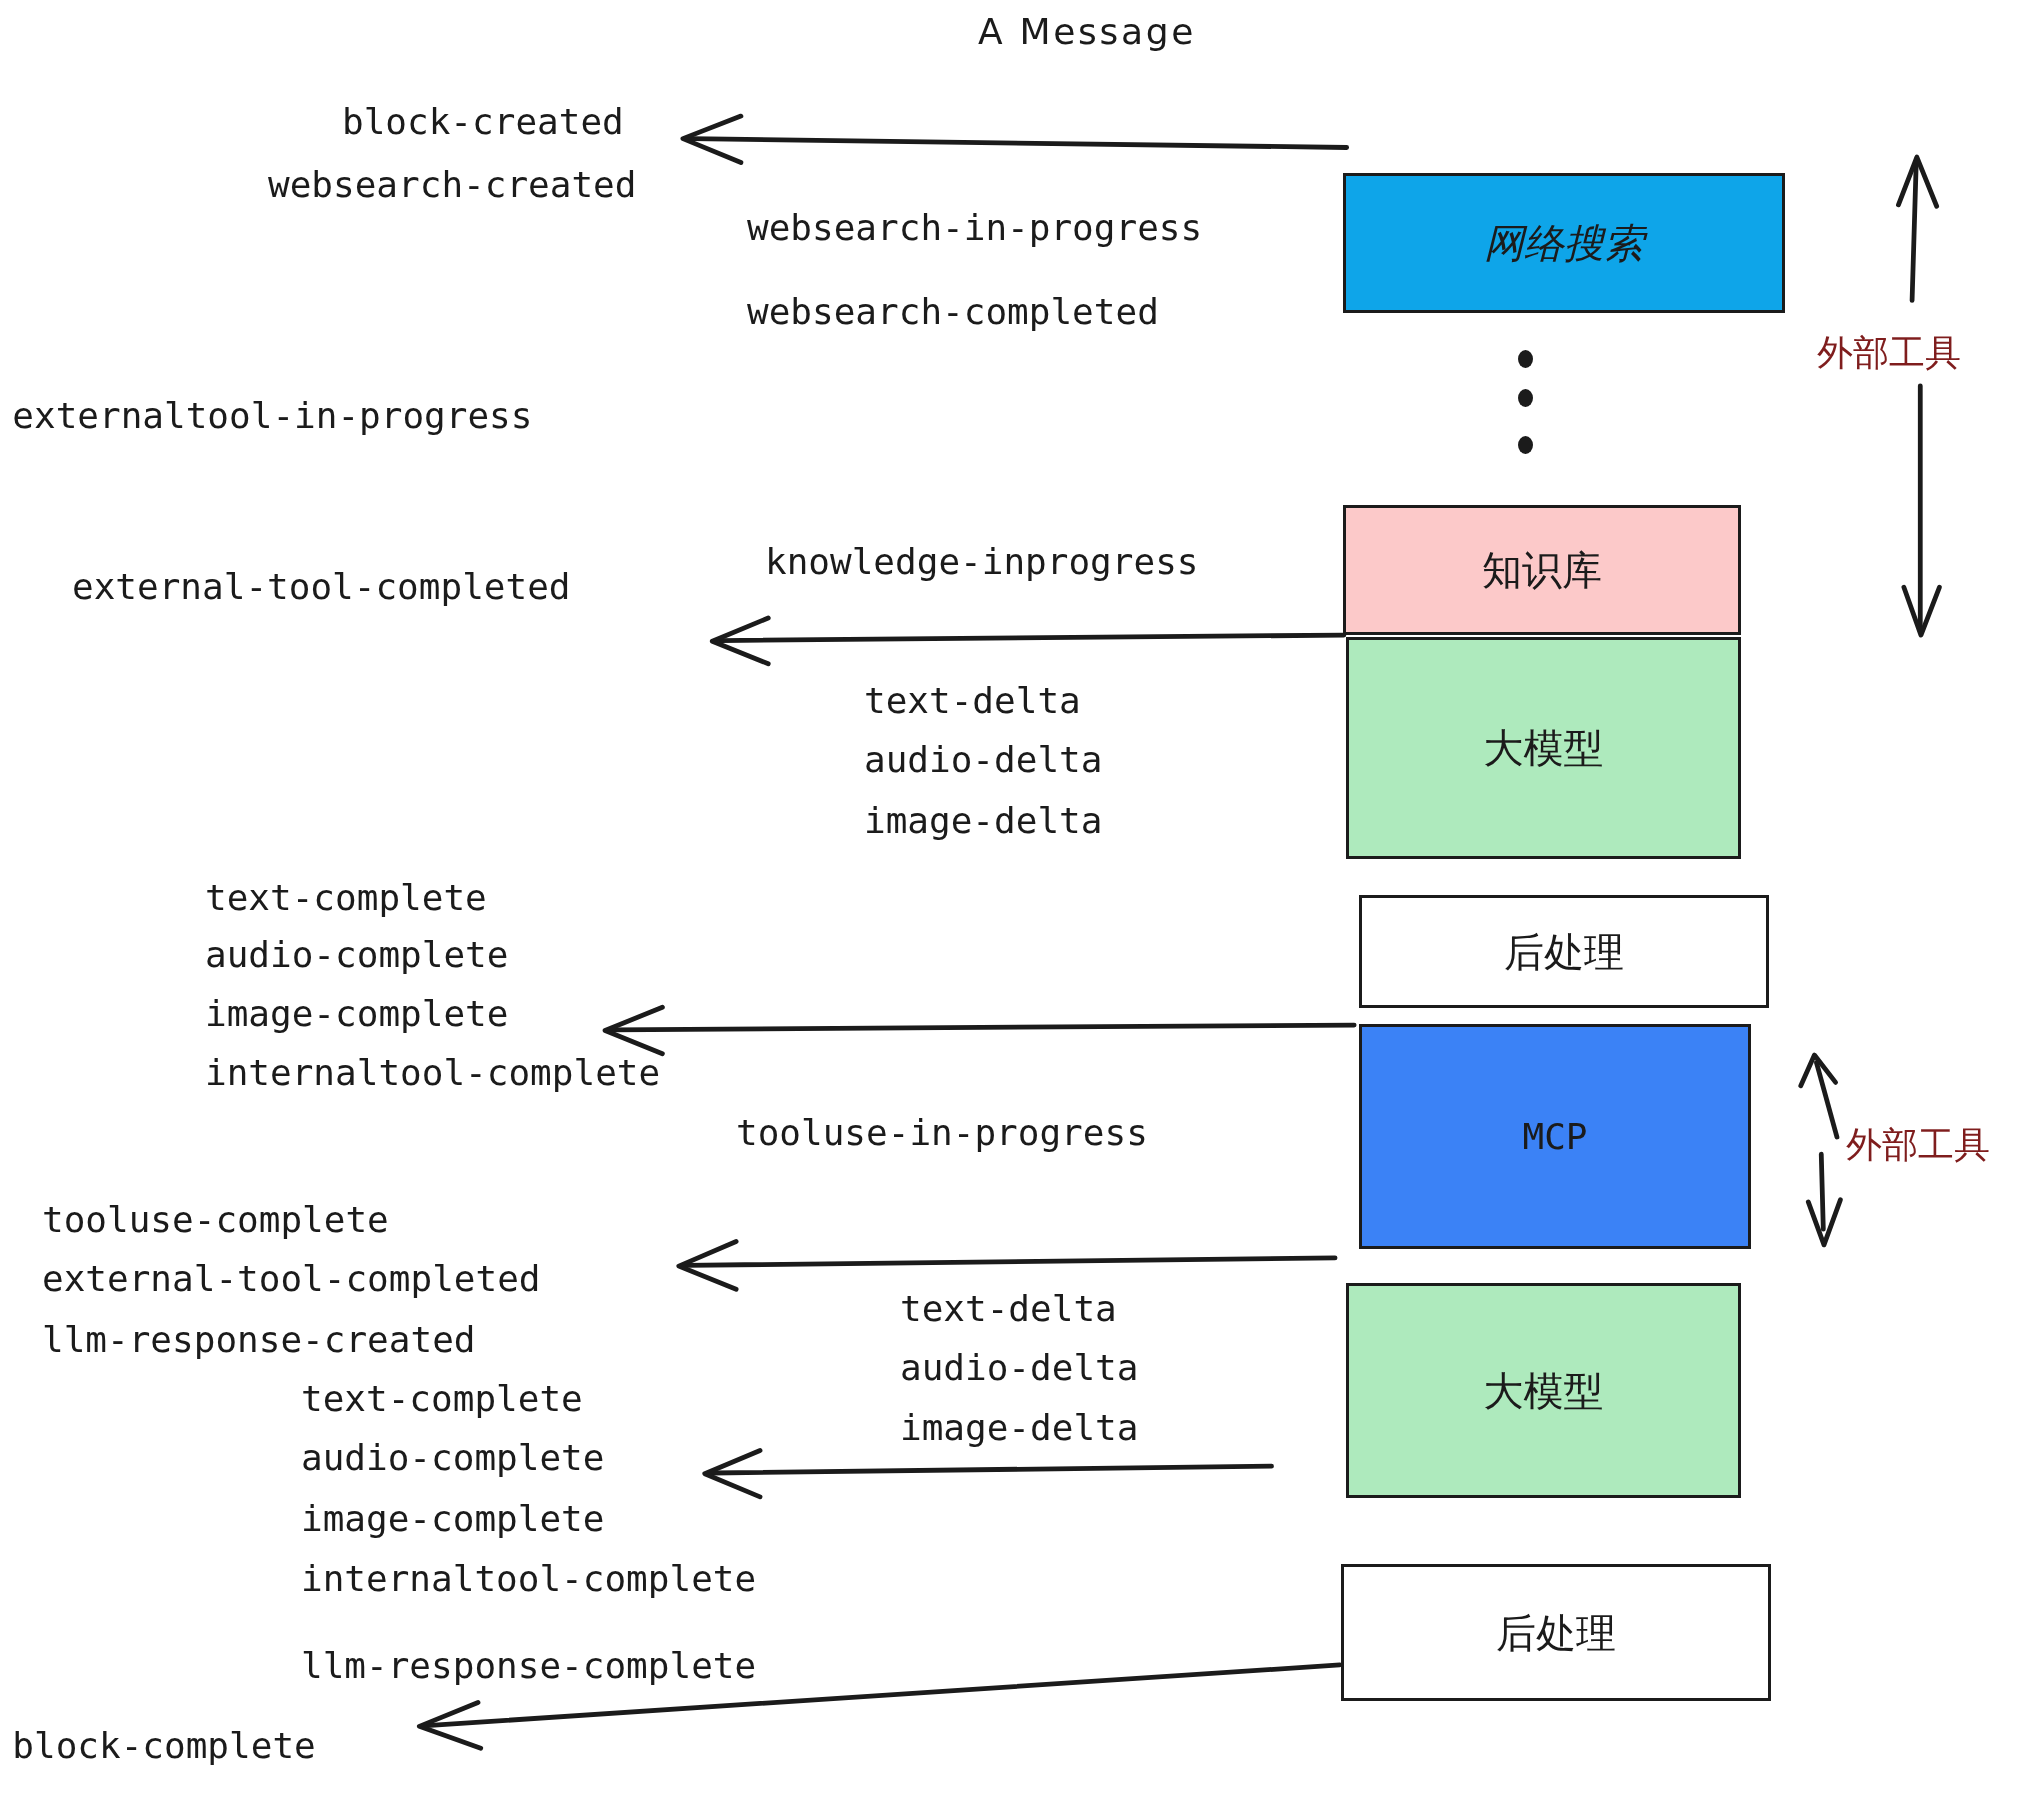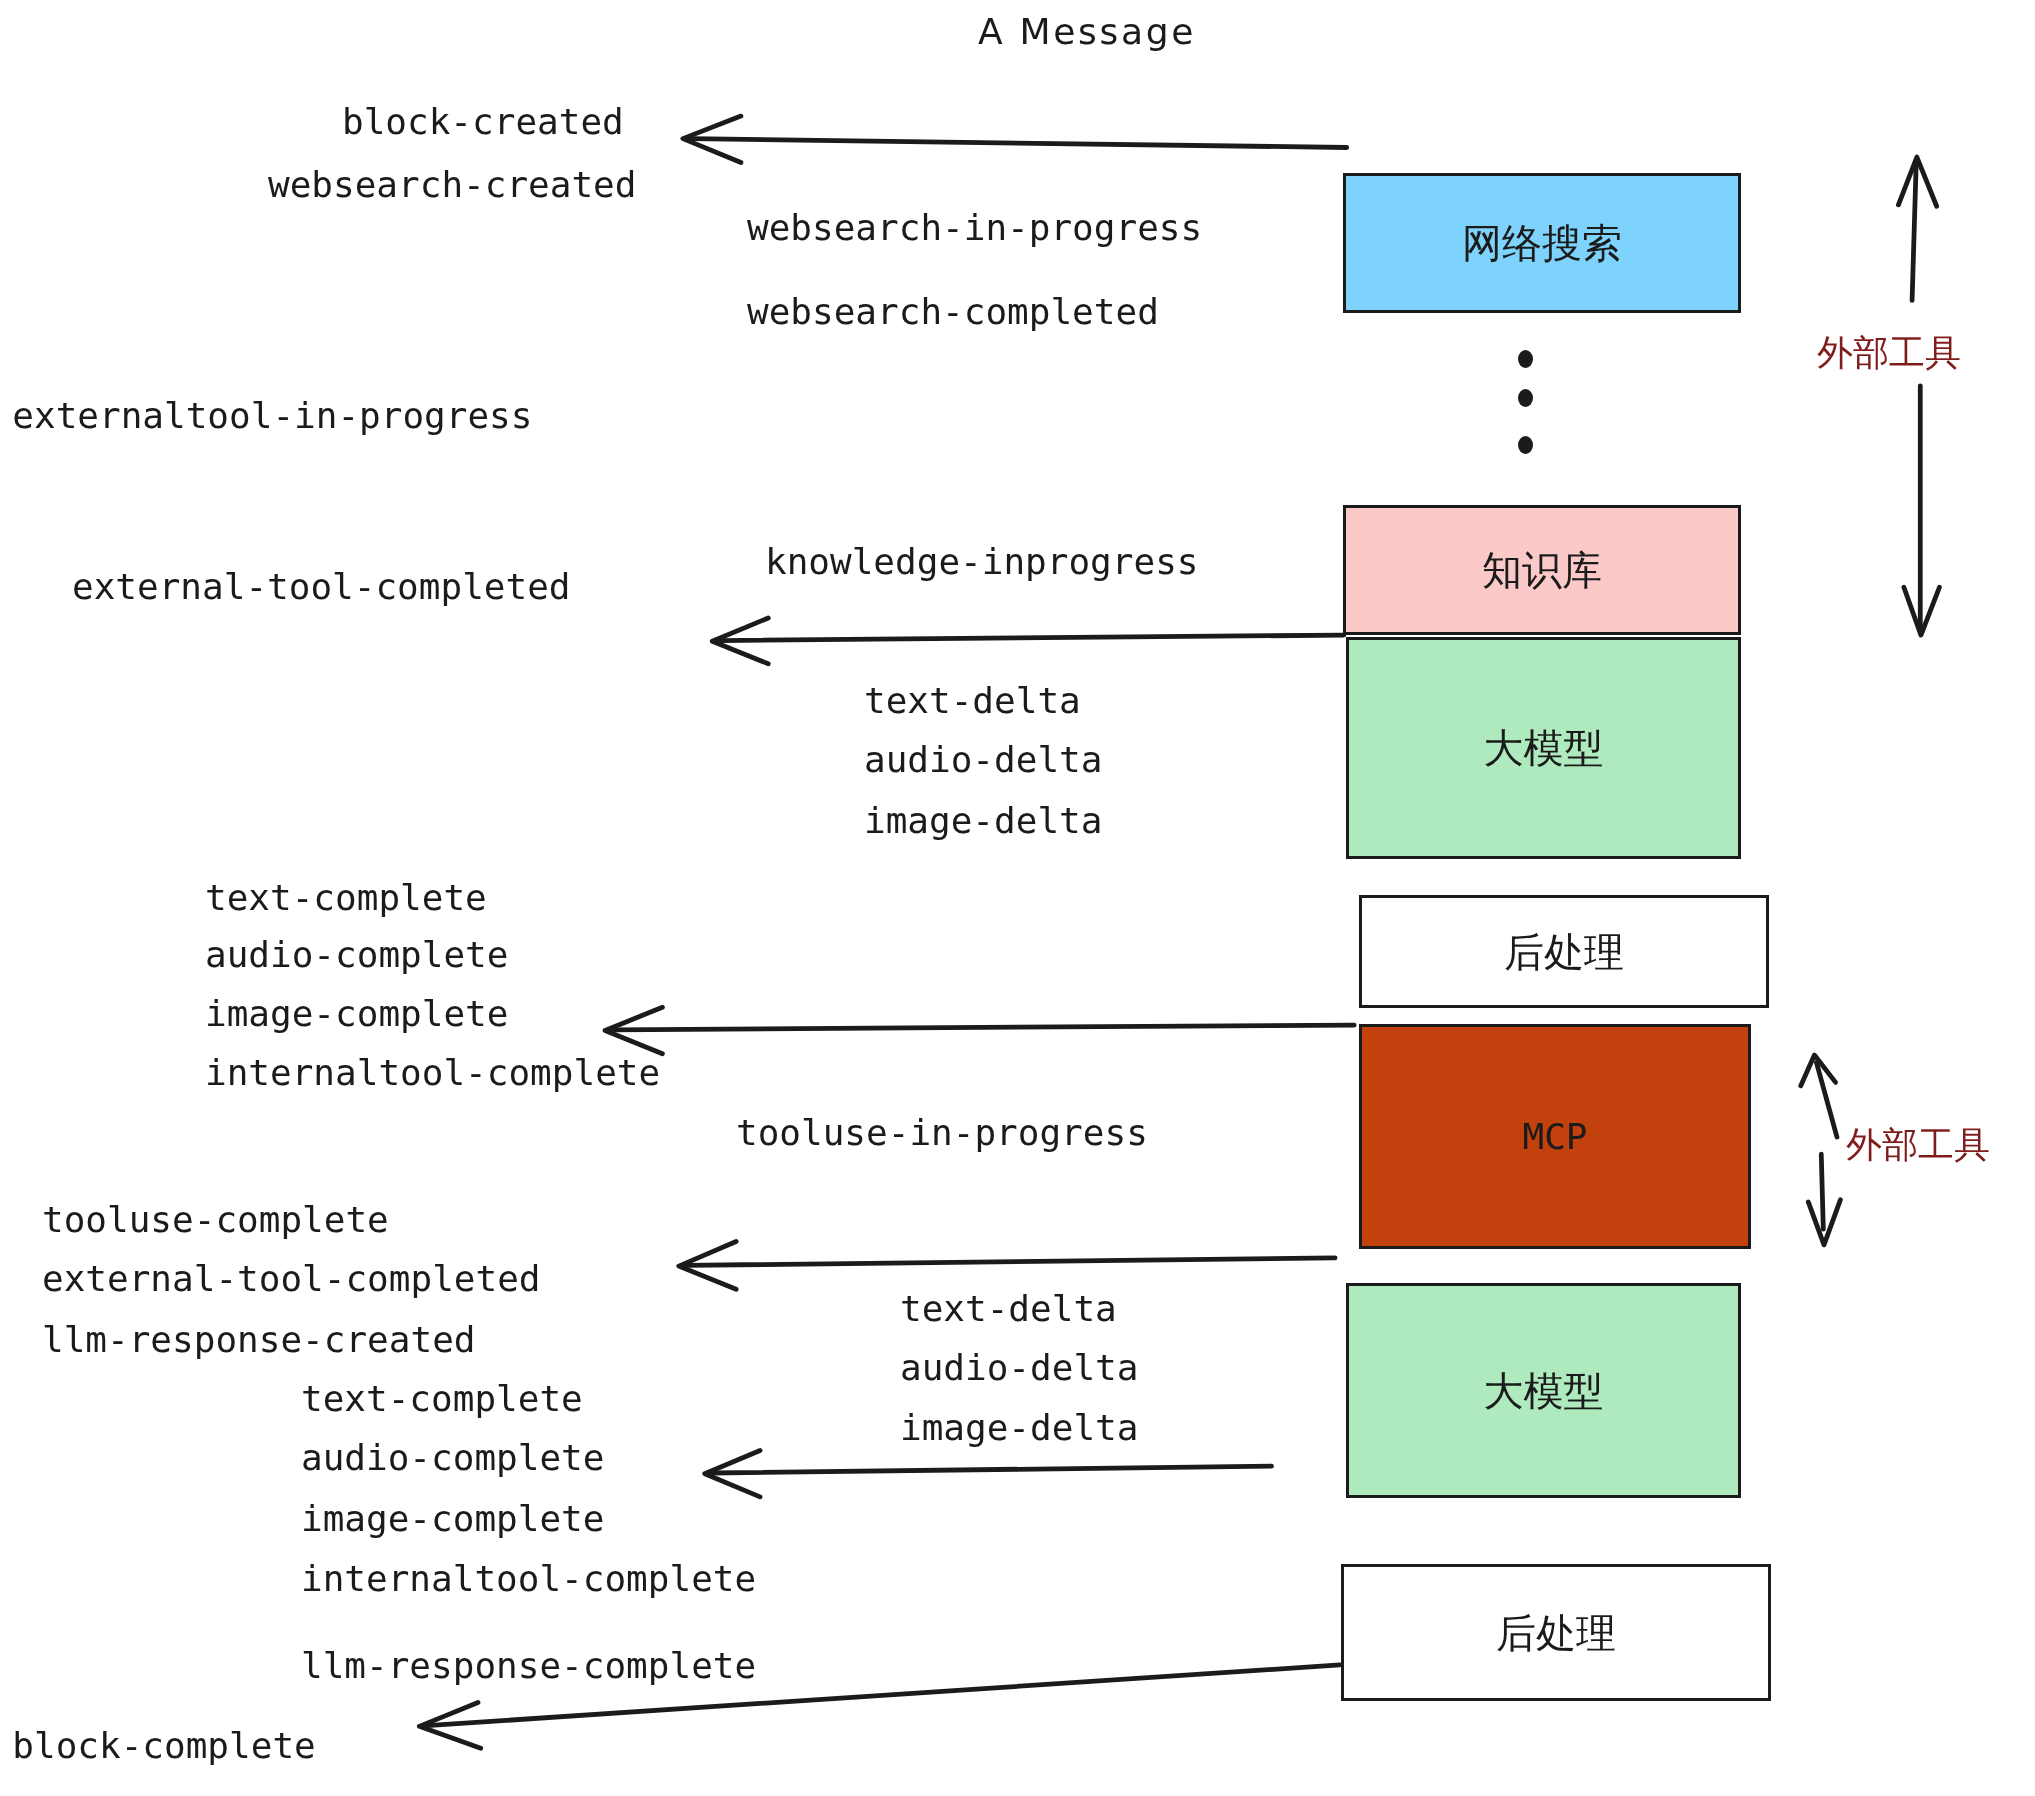--- a/index.html
+++ b/index.html
@@ -158,37 +158,37 @@
   <div class="evt" style="left:900px; top:1291px;">text-delta</div>
   <div class="evt" style="left:900px; top:1350px;">audio-delta</div>
   <div class="evt" style="left:900px; top:1410px;">image-delta</div>
   <div class="evt" style="left:301px;  top:1381px;">text-complete</div>
   <div class="evt" style="left:301px;  top:1440px;">audio-complete</div>
   <div class="evt" style="left:301px;  top:1501px;">image-complete</div>
   <div class="evt" style="left:301px;  top:1561px;">internaltool-complete</div>
   <div class="evt" style="left:301px;  top:1620px;margin-top:28px;">llm-response-complete</div>
   <div class="evt" style="left:12.3px;   top:1728px;">block-complete</div>
 
-  <div class="box" style="left:1343px; top:173px; width:398px; height:140px; background:#7dd3fc;">
+  <div class="box" style="left:1343px; top:173px; width:442px; height:140px; background:#0ea5e9;font-style:italic;">
     <span class="box-label">网络搜索</span>
   </div>
 
   <div class="box" style="left:1343px; top:505px; width:398px; height:130px; background:#fcc9c9;">
     <span class="box-label">知识库</span>
   </div>
 
   <div class="box" style="left:1346px; top:637px; width:395px; height:222px; background:#aeeabd;">
     <span class="box-label">大模型</span>
   </div>
 
   <div class="box" style="left:1359px; top:895px; width:410px; height:113px; background:#ffffff;">
     <span class="box-label">后处理</span>
   </div>
 
-  <div class="box mono" style="left:1359px; top:1024px; width:392px; height:225px; background:#c2410c;">
+  <div class="box mono" style="left:1359px; top:1024px; width:392px; height:225px; background:#3b82f6;">
     <span class="box-label">MCP</span>
   </div>
 
   <div class="box" style="left:1346px; top:1283px; width:395px; height:215px; background:#aeeabd;">
     <span class="box-label">大模型</span>
   </div>
 
   <div class="box" style="left:1341px; top:1564px; width:430px; height:137px; background:#ffffff;">
     <span class="box-label">后处理</span>
   </div>

